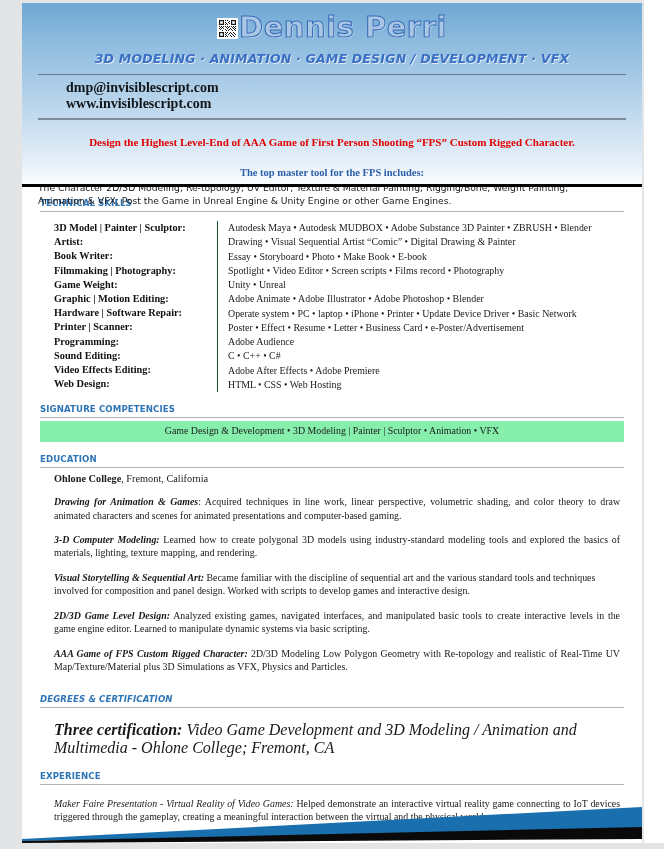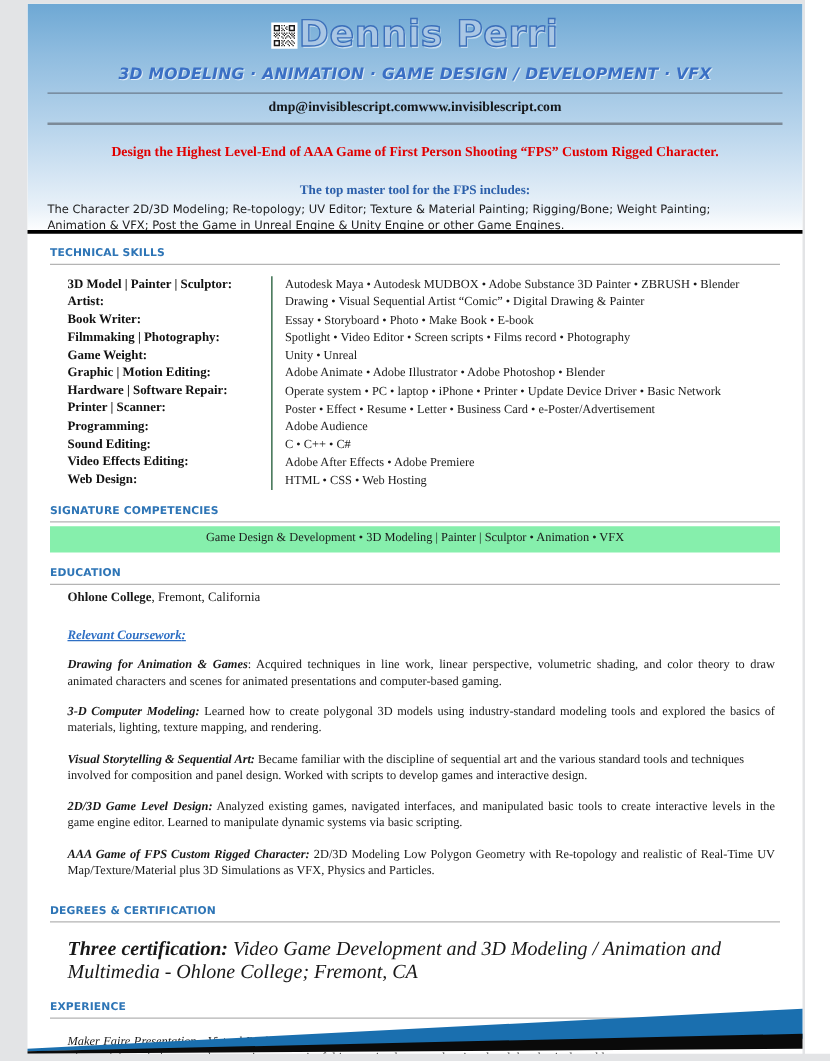--- a/index.html
+++ b/index.html
@@ -72,26 +72,27 @@
     text-shadow: 0.8px 0.8px 0 rgba(255,255,255,0.7);
     margin-top: 5px;
   }
   .hrule {
     height: 1px;
     background: #6b7b8c;
     margin: 8px 16px 0 16px;
   }
   .contact-row {
     display: flex;
-    justify-content: center;
+    justify-content: space-between;
     padding: 5px 44px 0 44px;
     font-family: "Liberation Serif", serif;
-    font-size: 11px;
+    font-size: 14px;
     font-weight: bold;
     color: #14171a;
+    flex-direction: column;
   }
   .hrule2 {
     height: 2px;
     background: #7c8a98;
     margin: 6px 16px 0 16px;
   }
   .headline {
     text-align: center;
     font-size: 11px;
     font-weight: bold;
@@ -399,29 +400,28 @@
       <div class="section-head">SIGNATURE COMPETENCIES</div>
       <div class="section-rule"></div>
       <div class="comp-box">
         <div class="comp-line">Game Design &amp; Development • 3D Modeling | Painter | Sculptor • Animation • VFX</div>
       </div>
 
       <div class="section-head">EDUCATION</div>
       <div class="section-rule"></div>
       <div class="edu-line"><b>Ohlone College</b><span>, Fremont, California</span></div>
 
-      <div class="link-head"><span>Relevant Coursework</span><span>:</span></div>
 
       <div class="para"><span class="term">Drawing for Animation &amp; Games</span><span>: Acquired techniques in line work, linear perspective, volumetric shading, and color theory to draw animated characters and scenes for animated presentations and computer-based gaming.</span></div>
       <div class="para"><span class="term">3-D Computer Modeling:</span><span> Learned how to create polygonal 3D models using industry-standard modeling tools and explored the basics of materials, lighting, texture mapping, and rendering.</span></div>
       <div class="para nojust"><span class="term">Visual Storytelling &amp; Sequential Art:</span><span> Became familiar with the discipline of sequential art and the various standard tools and techniques involved for composition and panel design. Worked with scripts to develop games and interactive design.</span></div>
       <div class="para"><span class="term">2D/3D Game Level Design:</span><span> Analyzed existing games, navigated interfaces, and manipulated basic tools to create interactive levels in the game engine editor. Learned to manipulate dynamic systems via basic scripting.</span></div>
       <div class="para"><span class="term">AAA Game of FPS Custom Rigged Character:</span><span> 2D/3D Modeling Low Polygon Geometry with Re-topology and realistic of Real-Time UV Map/Texture/Material plus 3D Simulations as VFX, Physics and Particles.</span></div>
 
-      <div class="section-head" style="padding-top:20px;">DEGREES &amp; CERTIFICATION</div>
+      <div class="section-head" style="padding-top:20px;font-style:italic;">DEGREES &amp; CERTIFICATION</div>
       <div class="section-rule"></div>
       <div class="cert-line"><b>Three certification:</b><span> Video Game Development and 3D Modeling / Animation and Multimedia - Ohlone College; Fremont, CA</span></div>
 
       <div class="section-head" style="padding-top:14px;">EXPERIENCE</div>
       <div class="section-rule"></div>
       <div class="exp-para"><span class="term">Maker Faire Presentation - Virtual Reality of Video Games:</span><span> Helped demonstrate an interactive virtual reality game connecting to IoT devices triggered through the gameplay, creating a meaningful interaction between the virtual and the physical world.</span></div>
 
     </div>
   </div>
 

